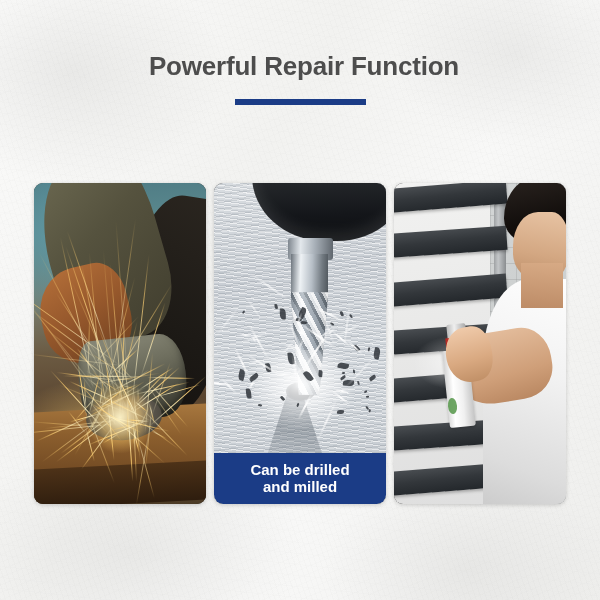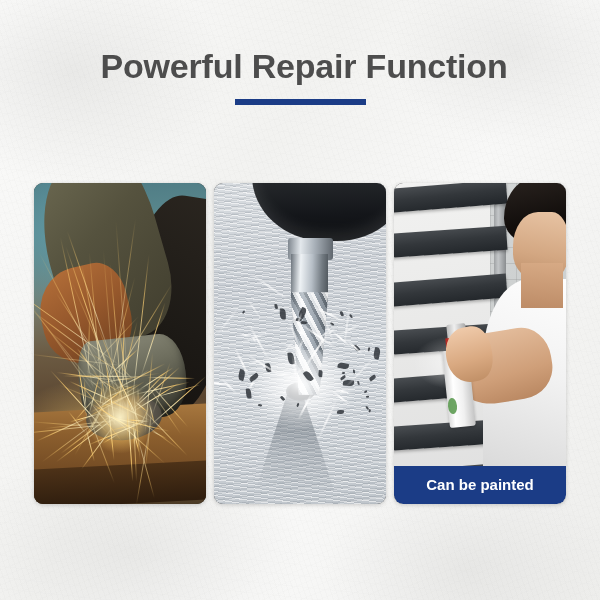--- a/index.html
+++ b/index.html
@@ -31,21 +31,21 @@
       repeating-linear-gradient(6deg, rgba(180,180,178,.05) 0 1px, transparent 1px 11px);
   }
 
   
   #header {
     position: absolute; top: 0; left: 0; width: 600px;
     text-align: center;
     padding-top: 46px;
   }
   #page-title {
-    font-size: 34px;
+    font-size: 26px;
     font-weight: bold;
     color: #4d4d4d;
     letter-spacing: -0.2px;
     line-height: 40px;
     white-space: nowrap;
     margin-left: 8px;
   }
   #title-underline {
     width: 131px; height: 6px;
     margin: 13px auto 0;
@@ -536,20 +536,22 @@
           <div class="chip-white" style="width: 18.2601px; left: 79.5097%; top: 65.2486%; transform: rotate(192.294deg); opacity: 0.97;"></div>
           <div class="chip-white" style="width: 23.182px; left: 55.7454%; top: 49.0478%; transform: rotate(82.3293deg); opacity: 0.53;"></div>
           <div class="chip-white" style="width: 42.6297px; left: 18.6538%; top: 53.0471%; transform: rotate(32.0144deg); opacity: 0.82;"></div>
           <div class="chip-white" style="width: 32.149px; left: 14.8281%; top: 49.3937%; transform: rotate(339.441deg); opacity: 0.58;"></div>
           <div class="chip-white" style="width: 35.9359px; left: 50.4598%; top: 52.5397%; transform: rotate(250.208deg); opacity: 0.66;"></div>
           <div class="chip-white" style="width: 22.2183px; left: 39.2343%; top: 53.3526%; transform: rotate(313.485deg); opacity: 0.42;"></div>
           <div class="chip-white" style="width: 34.647px; left: 48.8275%; top: 63.7796%; transform: rotate(260.543deg); opacity: 0.49;"></div>
           <div class="chip-white" style="width: 25.3726px; left: 71.8652%; top: 46.8944%; transform: rotate(335.415deg); opacity: 0.67;"></div>
         </div>
     </div>
+    <div class="card-label two-line">Can be drilled
+and milled</div>
   </div>
 
   <div class="card">
     <div class="card-photo" id="photo-spray">
       <div id="spray-wall"></div>
       <div id="spray-rail"></div>
       <div id="slat-field">
           <div class="slat" style="top: 2%; height: 7.5%; transform: rotate(-4.5deg);"></div>
           <div class="slat" style="top: 16%; height: 7.5%; transform: rotate(-3.9deg);"></div>
           <div class="slat" style="top: 31%; height: 7.5%; transform: rotate(-4.5deg);"></div>
@@ -563,16 +565,15 @@
       <div id="spray-face"></div>
       <div id="spray-neck"></div>
       <div id="spray-arm"></div>
       <div id="spray-mist"></div>
       <div id="spray-can-cap"></div>
       <div id="spray-can-red"></div>
       <div id="spray-can"></div>
       <div id="spray-can-grnlabel"></div>
       <div id="spray-hand"></div>
     </div>
-    <div class="card-label">Can be painted</div>
   </div>
 
 </div>
 
 </body></html>

